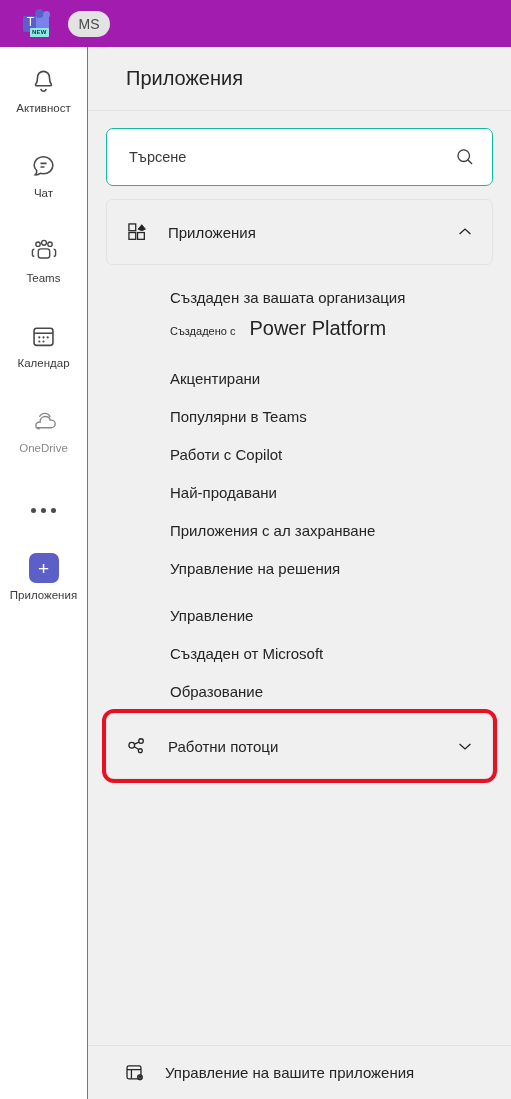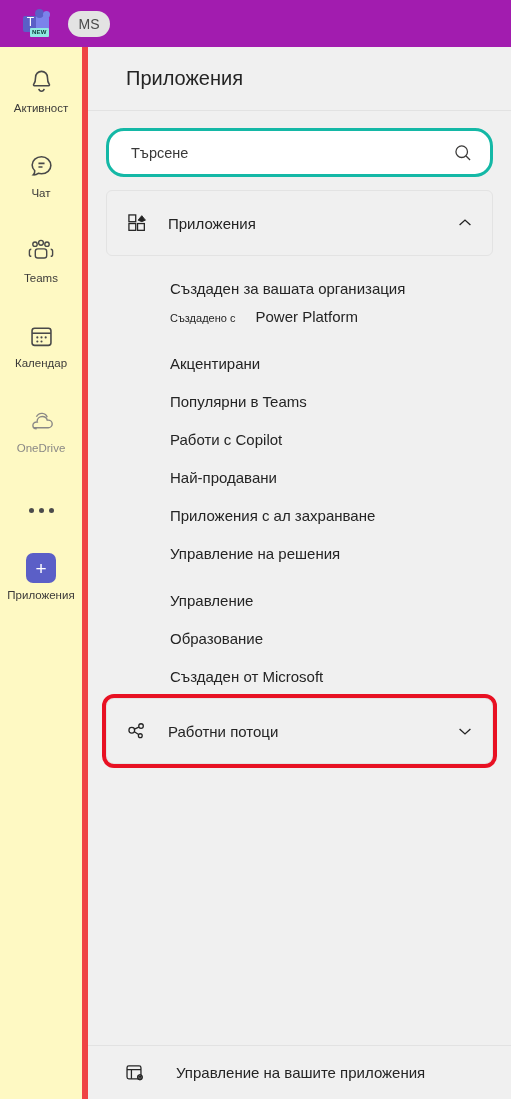--- a/index.html
+++ b/index.html
@@ -108,22 +108,22 @@
   
   .body-row {
     display: flex;
     height: 1052px;
   }
 
   
   .rail {
     width: 88px;
     flex: 0 0 88px;
-    background: #fef9c3;
-    border-right: 6px solid #ef4444;
+    background: #ffffff;
+    border-right: 1px solid #ef4444;
     padding-top: 18px;
     box-sizing: border-box;
   }
   .rail-item {
     width: 100%;
     height: 68px;
     display: flex;
     flex-direction: column;
     align-items: center;
     justify-content: flex-start;
@@ -195,24 +195,24 @@
   }
   .panel-scroll {
     flex: 1 1 auto;
     padding: 0 18px;
     box-sizing: border-box;
     overflow: hidden;
   }
 
   .search-wrap {
     margin-top: 17px;
-    height: 49px;
+    height: 58px;
     background: #ffffff;
-    border: 3px solid #14b8a6;
-    border-radius: 18px;
+    border: 1px solid #14b8a6;
+    border-radius: 7px;
     display: flex;
     align-items: center;
     padding: 0 16px 0 20px;
     box-sizing: border-box;
   }
   .search-input {
     flex: 1 1 auto;
     border: none;
     outline: none;
     background: transparent;
@@ -262,35 +262,35 @@
   }
   .list-item {
     font-size: 15px;
     color: #242424;
     cursor: pointer;
     white-space: nowrap;
   }
   .li-org      { padding-top: 24px; }
   .li-subline  { padding-top: 11px; display: flex; align-items: baseline; }
   .li-sub-small{ font-size: 11px; color: #242424; }
-  .li-sub-big  { font-size: 15px; color: #242424; margin-left: 20px; }
+  .li-sub-big  { font-size: 20px; color: #242424; margin-left: 14px; }
   .gap-lg      { height: 30px; }
   .li-row      { padding-top: 21px; }
   .li-row-first{ padding-top: 0px; }
 
   .bottom-bar {
     border-top: 1px solid #e2e2e2;
     height: 54px;
     display: flex;
     align-items: center;
     padding-left: 36px;
     box-sizing: border-box;
     cursor: pointer;
   }
-  .bottom-bar .section-title { margin-left: 26px; }
+  .bottom-bar .section-title { margin-left: 15px; }
 </style>
 </head>
 <body>
 
 <div class="titlebar">
   <div class="teams-logo">
     <div class="tsq"></div>
     <div class="pbig"></div>
     <div class="headbig"></div>
     <div class="headsm"></div>
@@ -425,22 +425,22 @@
         <div class="list-item li-row-first">Акцентирани</div>
         <div class="list-item li-row">Популярни в Teams</div>
         <div class="list-item li-row">Работи с Copilot</div>
         <div class="list-item li-row">Най-продавани</div>
         <div class="list-item li-row">Приложения с ал захранване</div>
         <div class="list-item li-row">Управление на решения</div>
 
         <div class="gap-lg"></div>
 
         <div class="list-item li-row-first">Управление</div>
+        <div class="list-item li-row">Създаден от Microsoft</div>
         <div class="list-item li-row">Образование</div>
-        <div class="list-item li-row">Създаден от Microsoft</div>
 
       </div>
 
       <div class="section-card highlighted">
         <span class="section-icon">
           <svg width="22" height="22" viewBox="0 0 24 24" fill="none" stroke="currentColor" stroke-width="1.4">
             <circle cx="6.3" cy="11.2" r="3.1"></circle>
             <circle cx="16.4" cy="6.6" r="2.5"></circle>
             <circle cx="15.6" cy="17.1" r="2.1"></circle>
             <path d="M9.2 9.9l4.8-2.2M9.1 12.8l4.7 3.1"></path>

